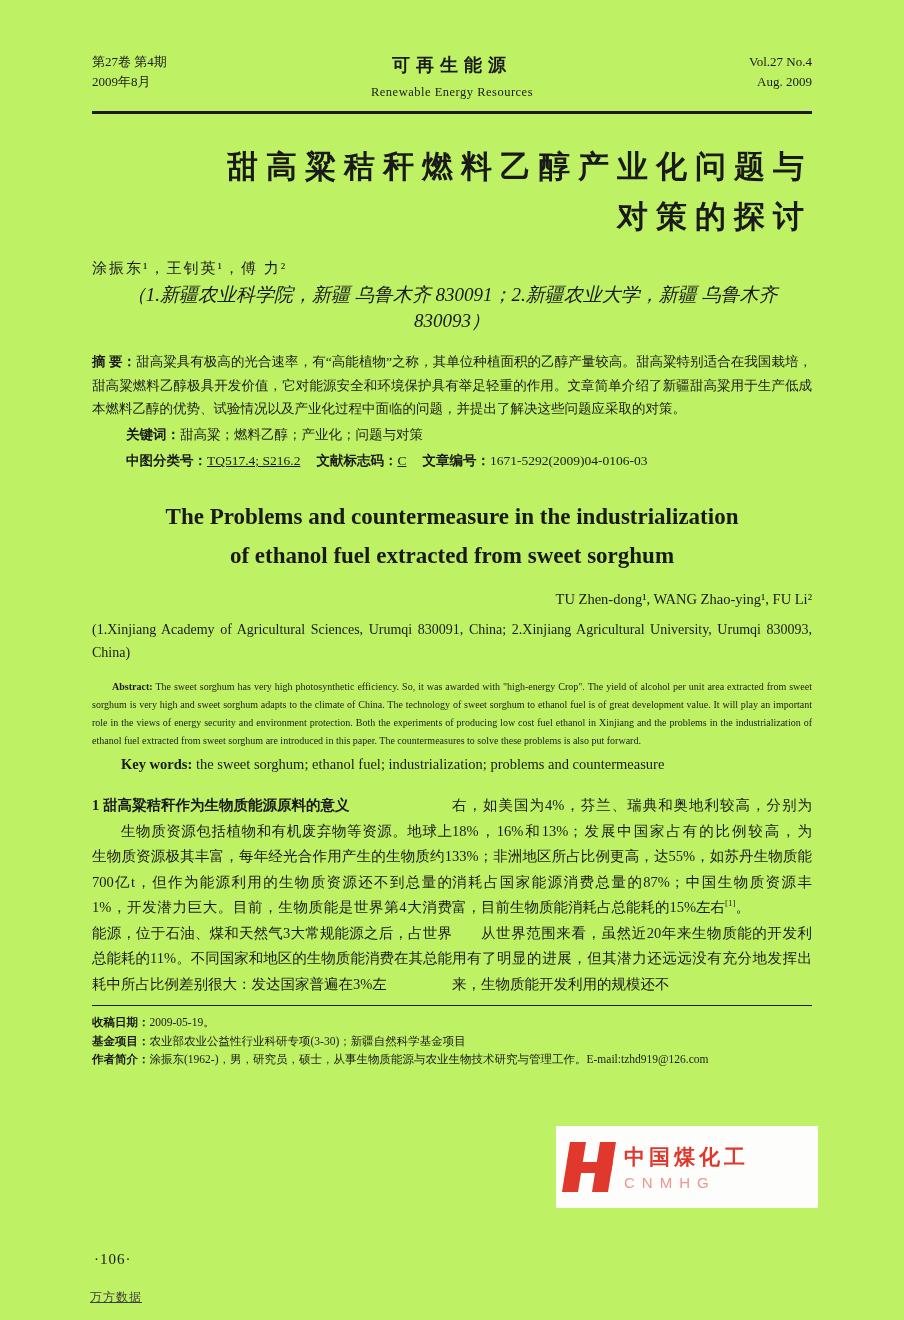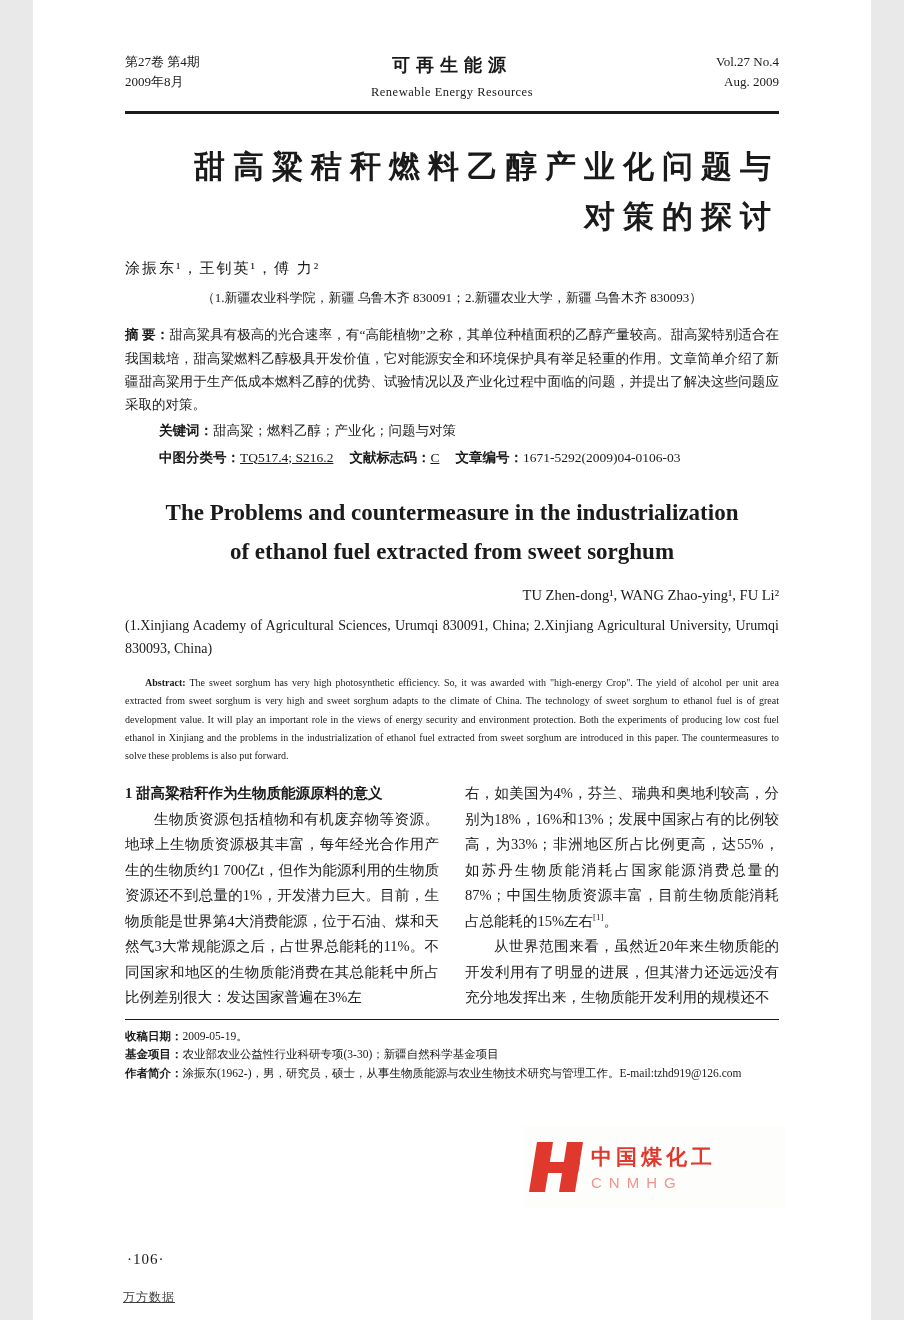--- a/index.html
+++ b/index.html
@@ -1,41 +1,41 @@
 <!DOCTYPE html>
 <html><head>
 <meta charset="utf-8">
 <style>
   * { margin:0; padding:0; box-sizing:border-box; }
   html,body { background:#e9e9e9; }
   body { font-family:"Liberation Serif","DejaVu Serif",serif; }
   .page {
-    position:relative; width:838px; height:1320px; margin:0 auto;
-    background:#ffffff; color:#1a1a1a; padding:52px 92px 0; overflow:hidden;
+    position:relative; width:904px; height:1320px; margin:0 auto;
+    background:#bef264; color:#1a1a1a; padding:52px 92px 0; overflow:hidden;
   }
   .hdr { display:flex; justify-content:space-between; align-items:flex-start; font-size:13px; line-height:1.55; }
   .hdr-side { width:160px; }
   .hdr-side.right { text-align:right; }
   .hdr-center { text-align:center; }
   .journal-cn { font-size:18px; font-weight:bold; letter-spacing:6px; }
   .journal-en { font-size:12.5px; margin-top:3px; letter-spacing:0.5px; }
   .rule-thick { height:3px; background:#1b1b1b; margin-top:9px; }
   .title-cn { margin-top:28px; text-align:right; font-size:31px; font-weight:bold; letter-spacing:8px; line-height:1.6; }
   .authors-cn { margin-top:18px; text-align:left; font-size:15px; letter-spacing:2px; }
-  .affil-cn { margin-top:11px; text-align:center; font-size:13px; }
+  .affil-cn { margin-top:4px; text-align:center; font-size:19px;font-style:italic; }
   .meta { margin-top:16px; font-size:13.5px; line-height:1.72; text-align:justify; }
   .meta-row { margin-top:3px; font-size:13.5px; line-height:1.72;margin-left:34px; }
   .b { font-weight:bold; }
   .meta-row .v { margin-right:16px;text-decoration:underline; }
   .title-en { margin-top:24px; text-align:center; font-size:23px; font-weight:bold; line-height:1.7; }
   .authors-en { margin-top:16px; text-align:right; font-size:14.5px; }
   .affil-en { margin-top:10px; font-size:14px; line-height:1.65; text-align:justify; }
   .abs-en { margin-top:14px; font-size:10px; line-height:1.82; text-align:justify; text-indent:2em; }
   .kw-en { font-size:14.5px; line-height:1.82; text-align:justify; text-indent:2em; }
-  .columns { margin-top:16px; display:flex; gap:26px; }
+  .columns { margin-top:16px; display:flex; }
   .col { flex:1; min-width:0; font-size:14.5px; line-height:1.76; text-align:justify; }
   .sec-title { font-weight:bold; }
   .para { text-indent:2em; }
   .footnote { margin-top:8px; border-top:1.5px solid #1b1b1b; padding-top:7px; font-size:11.5px; line-height:1.62; }
   sup { font-size:0.62em; }
   .pageno { position:absolute; left:94px; bottom:52px; font-size:15px; letter-spacing:1px; }
   .wanfang { position:absolute; left:90px; bottom:14px; font-size:12px; color:#3e3e3e; letter-spacing:1px;text-decoration:underline; }
   .watermark {
     position:absolute; right:86px; top:1126px; width:262px; height:82px;
     background:#fdfdfc; display:flex; align-items:center; gap:8px; padding-left:4px;
@@ -84,20 +84,21 @@
   <h2 class="title-en">
     <span>The Problems and countermeasure in the industrialization</span><br>
     <span>of ethanol fuel extracted from sweet sorghum</span>
   </h2>
 
   <div class="authors-en">TU Zhen-dong¹, WANG Zhao-ying¹, FU Li²</div>
   <p class="affil-en">(1.Xinjiang Academy of Agricultural Sciences, Urumqi 830091, China; 2.Xinjiang Agricultural University, Urumqi 830093, China)</p>
 
   <p class="abs-en"><span class="b">Abstract:</span> <span>The sweet sorghum has very high photosynthetic efficiency. So, it was awarded with "high-energy Crop". The yield of alcohol per unit area extracted from sweet sorghum is very high and sweet sorghum adapts to the climate of China. The technology of sweet sorghum to ethanol fuel is of great development value. It will play an important role in the views of energy security and environment protection. Both the experiments of producing low cost fuel ethanol in Xinjiang and the problems in the industrialization of ethanol fuel extracted from sweet sorghum are introduced in this paper. The countermeasures to solve these problems is also put forward.</span></p>
 
+  <p class="kw-en"><span class="b">Key words:</span> <span>the sweet sorghum; ethanol fuel; industrialization; problems and countermeasure</span></p>
 
   <div class="columns">
     <div class="col">
       <div class="sec-title">1 甜高粱秸秆作为生物质能源原料的意义</div>
       <p class="para">生物质资源包括植物和有机废弃物等资源。地球上生物质资源极其丰富，每年经光合作用产生的生物质约1 700亿t，但作为能源利用的生物质资源还不到总量的1%，开发潜力巨大。目前，生物质能是世界第4大消费能源，位于石油、煤和天然气3大常规能源之后，占世界总能耗的11%。不同国家和地区的生物质能消费在其总能耗中所占比例差别很大：发达国家普遍在3%左</p>
     </div>
     <div class="col">
       <p><span>右，如美国为4%，芬兰、瑞典和奥地利较高，分别为18%，16%和13%；发展中国家占有的比例较高，为33%；非洲地区所占比例更高，达55%，如苏丹生物质能消耗占国家能源消费总量的87%；中国生物质资源丰富，目前生物质能消耗占总能耗的15%左右</span><sup>[1]</sup><span>。</span></p>
       <p class="para">从世界范围来看，虽然近20年来生物质能的开发利用有了明显的进展，但其潜力还远远没有充分地发挥出来，生物质能开发利用的规模还不</p>
     </div>

